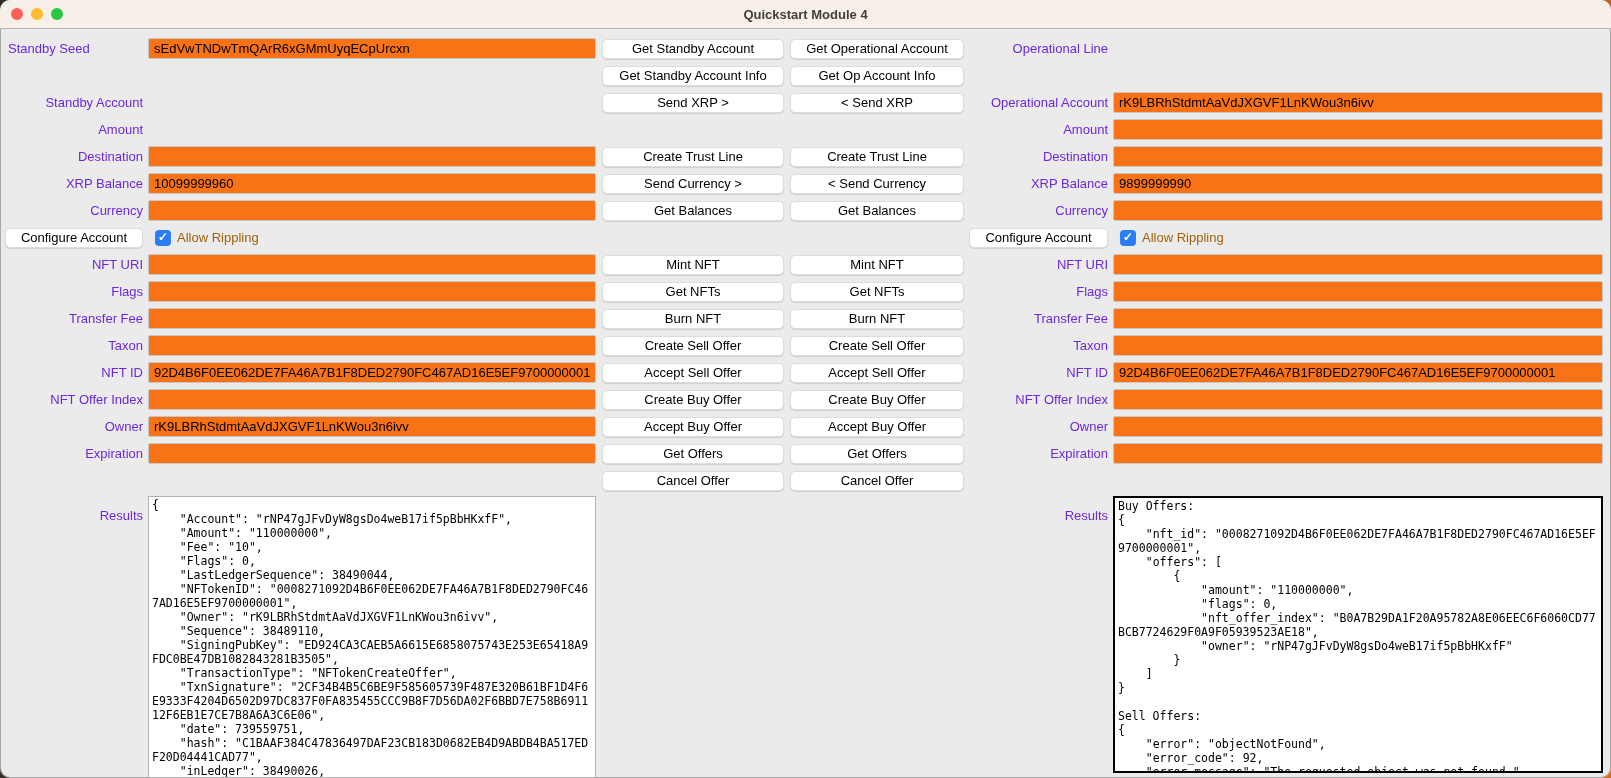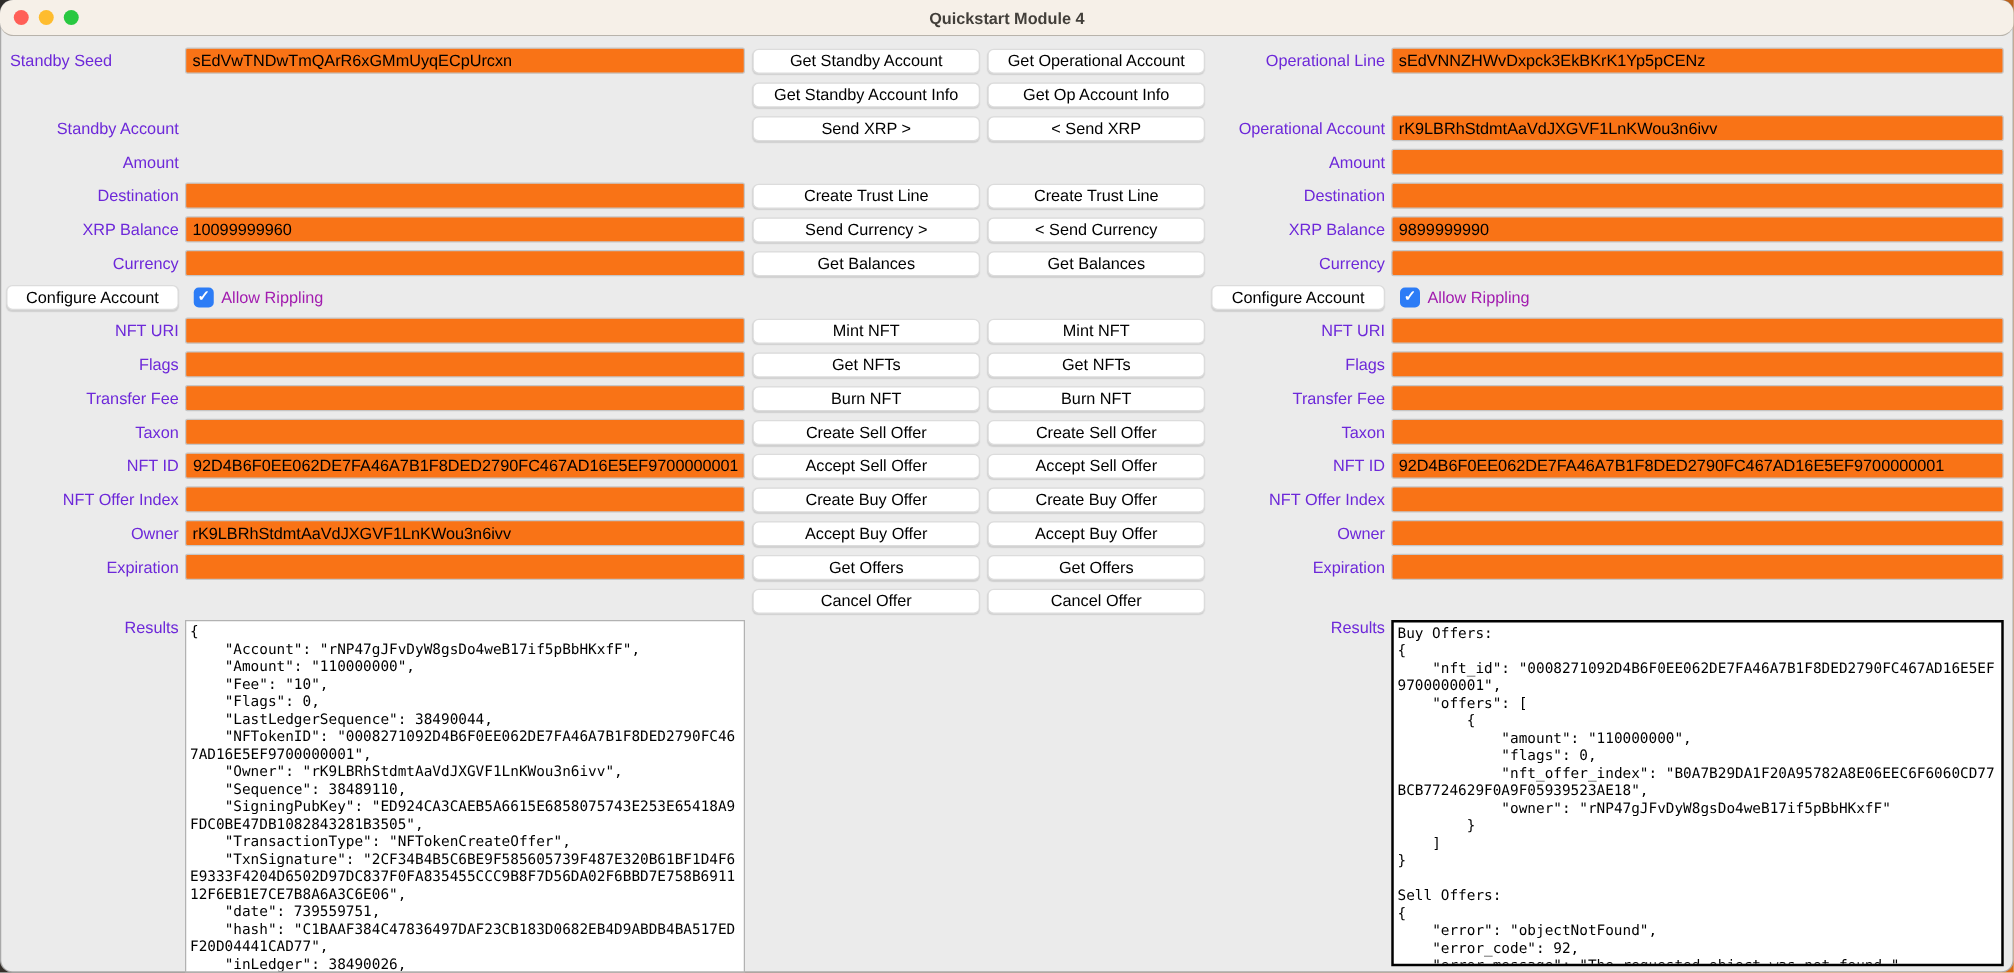--- a/index.html
+++ b/index.html
@@ -7,56 +7,56 @@
     width:1611px;height:778px;overflow:hidden;
     background:linear-gradient(100deg,#2e2c2a 0%,#6b4a2a 70%,#d96c17 100%);
     font-family:"Liberation Sans",sans-serif;
   }
   .window{
     position:relative;width:1611px;height:778px;border-radius:10px;overflow:hidden;
     background:#ebebeb;box-shadow:inset 0 0 0 1px rgba(0,0,0,.28);
   }
   .titlebar{
     height:28px;background:#f6f0e8;border-bottom:1px solid #b8b3ab;
-    display:flex;align-items:center;justify-content:center;position:relative;border-radius:11px;
+    display:flex;align-items:center;justify-content:center;position:relative;
   }
   .title{font-size:13px;font-weight:bold;color:#423f3a;}
   .lights{position:absolute;left:11px;top:8px;display:flex;gap:8px;}
   .light{width:12px;height:12px;border-radius:50%;}
   .light.red{background:#ff5f57}.light.yellow{background:#febc2e}.light.green{background:#28c840}
 
   .grid{
     display:grid;margin:6px 0 0 5px;
     grid-template-columns:138px 5px 448px 6px 182px 6px 174px 5px 139px 5px 490px;
     grid-auto-rows:27px;align-items:center;
   }
   .c1{grid-column:1}.c3{grid-column:3}.c5{grid-column:5}.c7{grid-column:7}.c9{grid-column:9}.c11{grid-column:11}
   .r1{grid-row:1}.r2{grid-row:2}.r3{grid-row:3}.r4{grid-row:4}.r5{grid-row:5}.r6{grid-row:6}
   .r7{grid-row:7}.r8{grid-row:8}.r9{grid-row:9}.r10{grid-row:10}.r11{grid-row:11}.r12{grid-row:12}
   .r13{grid-row:13}.r14{grid-row:14}.r15{grid-row:15}.r16{grid-row:16}.r17{grid-row:17}
   .r18{grid-row:18;align-self:start;}
 
   .label{font-size:13px;color:#6d28d9;text-align:right;white-space:nowrap;}
   .label.left-align{text-align:left;padding-left:3px;}
-  .results-label{margin-top:0;}
+  .results-label{margin-top:14px;}
 
   .field{
     height:21px;background:#f97316;border:1px solid #c6c6c6;border-radius:2px;
     font:13px "Liberation Sans",sans-serif;color:#000;padding:0 5px;
     width:100%;box-sizing:border-box;outline:none;
   }
   .btn{
     height:20px;background:#fff;border:1px solid #dcdcdc;border-radius:5px;
     font:13px "Liberation Sans",sans-serif;color:#000;width:100%;
     box-shadow:0 1px 1px rgba(0,0,0,.12);cursor:default;
   }
   .chkwrap{display:flex;align-items:center;gap:6px;padding-left:7px;}
   .chk{width:16px;height:16px;border-radius:4px;background:#2c7cf6;position:relative;flex:none;}
   .chk::after{content:"✓";color:#fff;font-size:12px;font-weight:bold;position:absolute;left:3px;top:0;}
-  .chklabel{font-size:13px;color:#a21caf;}
+  .chklabel{font-size:13px;color:#a16207;}
 
   .results-box{
     background:#fff;border:1px solid #b2b2b2;box-sizing:border-box;
     font:11.5px/14px "DejaVu Sans Mono",monospace;color:#000;
     white-space:pre-wrap;word-break:break-all;padding:1px 3px;
     overflow:hidden;margin-top:2px;
   }
   .results-box.left{width:448px;height:282px;}
   .results-box.right{width:490px;height:277px;border:2px solid #000;}
 </style>
@@ -73,21 +73,20 @@
     <span class="title">Quickstart Module 4</span>
   </div>
 
   <div class="grid">
 
     <span class="label left-align c1 r1">Standby Seed</span>
     <input class="field c3 r1" value="sEdVwTNDwTmQArR6xGMmUyqECpUrcxn" style="">
     <button class="btn c5 r1">Get Standby Account</button>
     <button class="btn c7 r1">Get Operational Account</button>
     <span class="label c9 r1">Operational Line</span>
-    <input class="field c11 r1" value="sEdVNNZHWvDxpck3EkBKrK1Yp5pCENz" style="">
 
     <button class="btn c5 r2">Get Standby Account Info</button>
     <button class="btn c7 r2">Get Op Account Info</button>
 
     <span class="label c1 r3">Standby Account</span>
     <button class="btn c5 r3">Send XRP &gt;</button>
     <button class="btn c7 r3">&lt; Send XRP</button>
     <span class="label c9 r3">Operational Account</span>
     <input class="field c11 r3" value="rK9LBRhStdmtAaVdJXGVF1LnKWou3n6ivv" style="">
 

